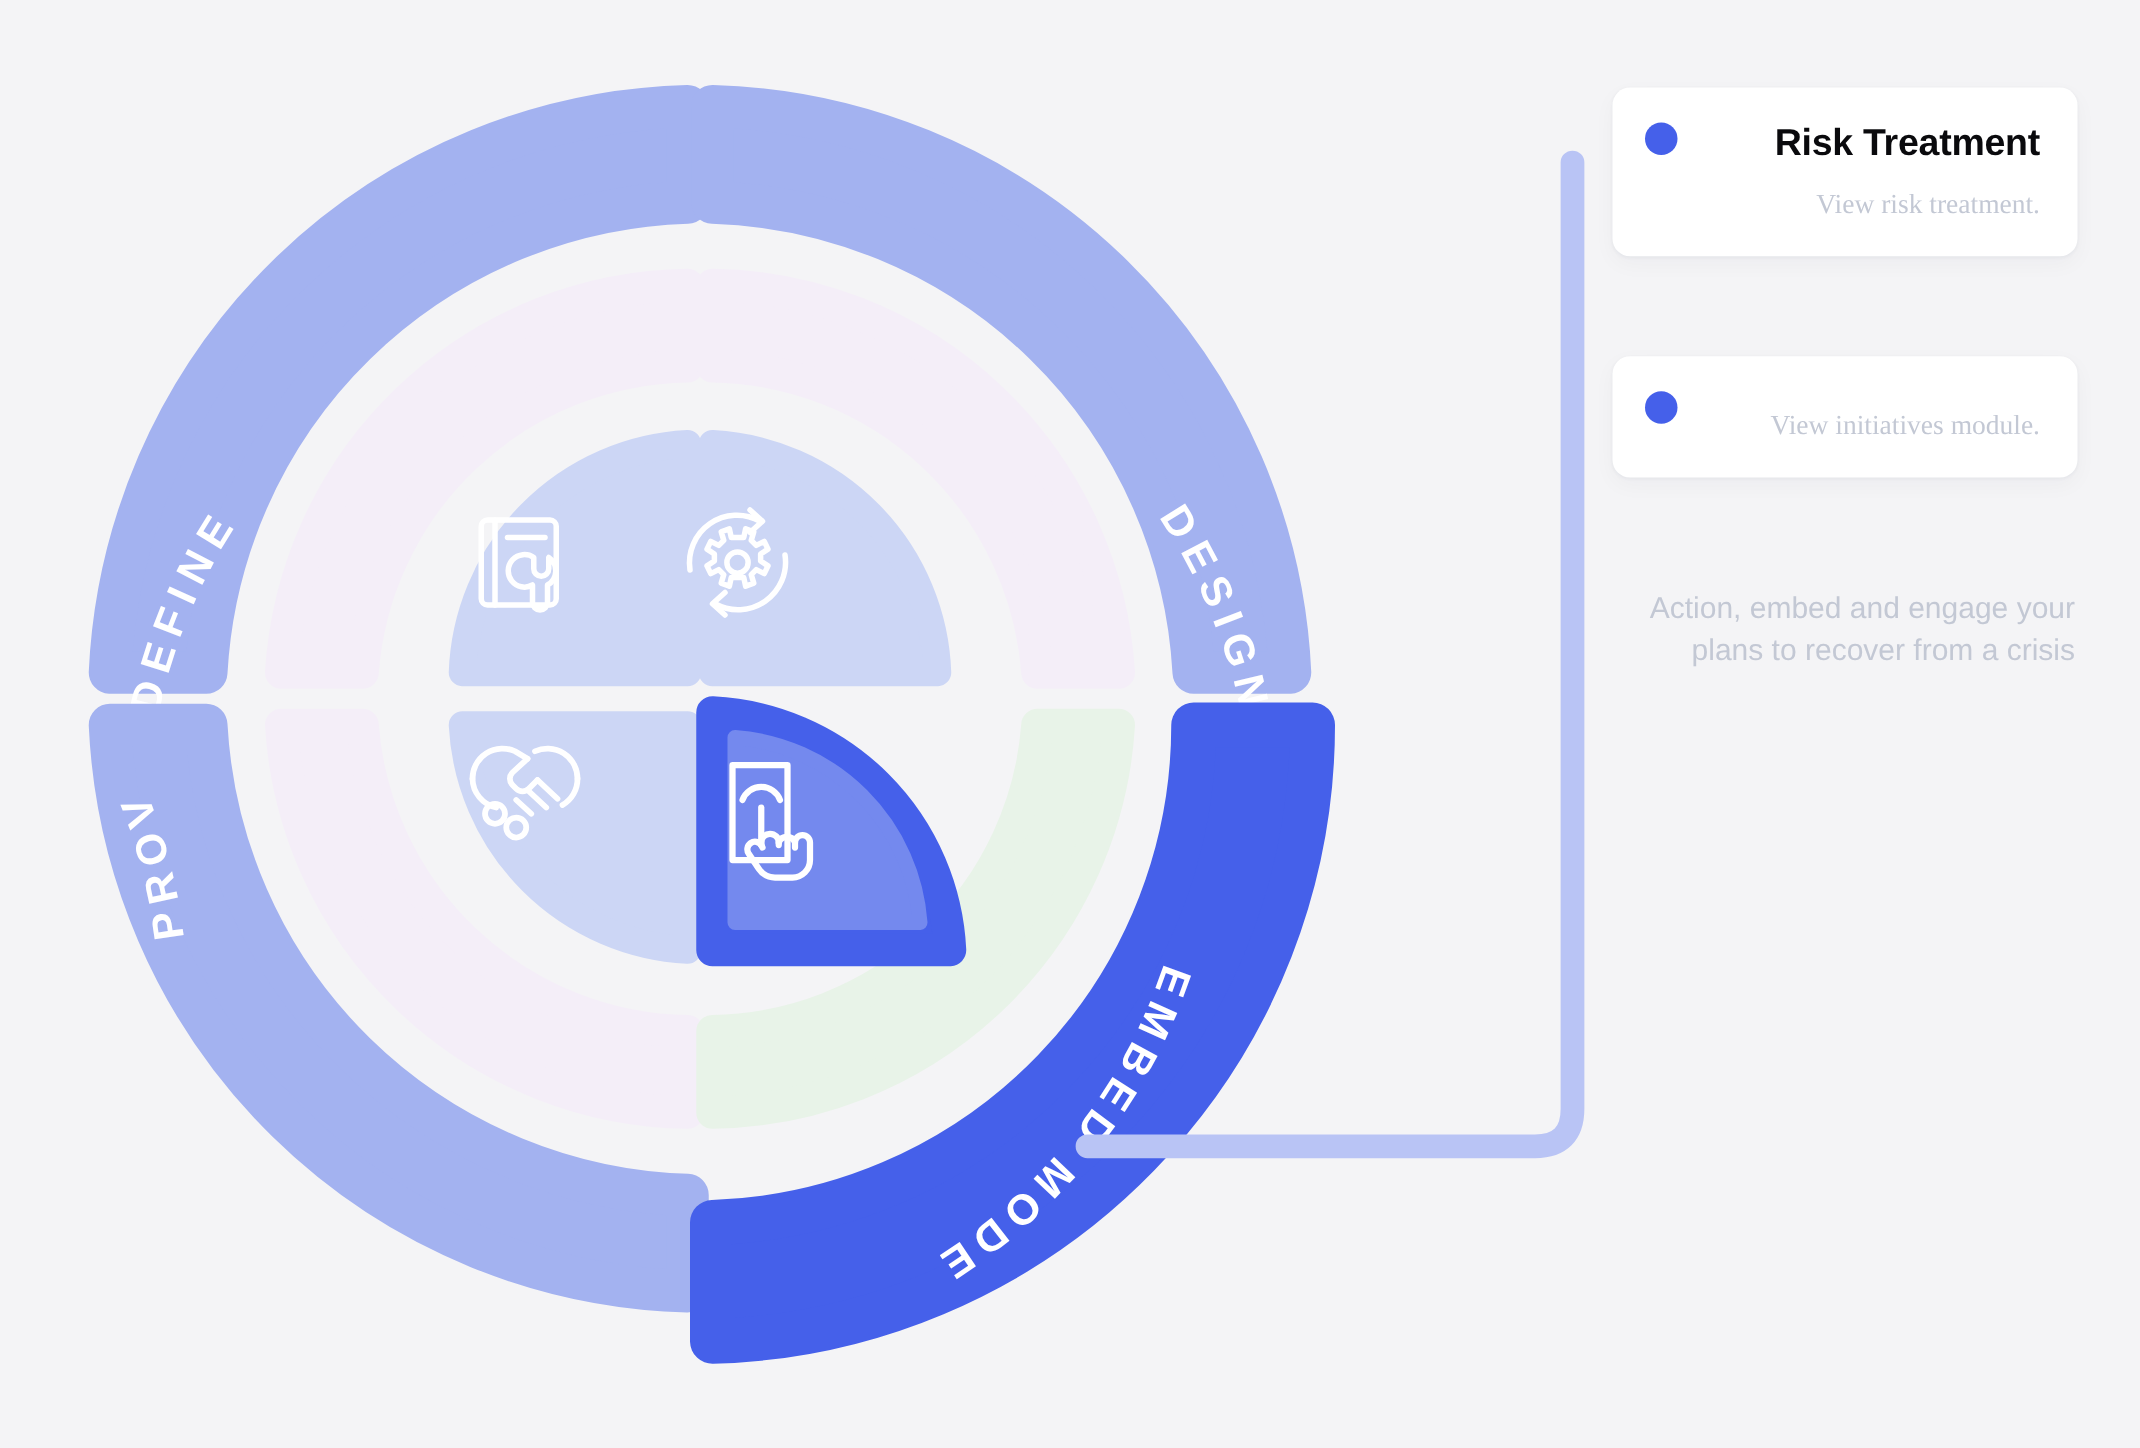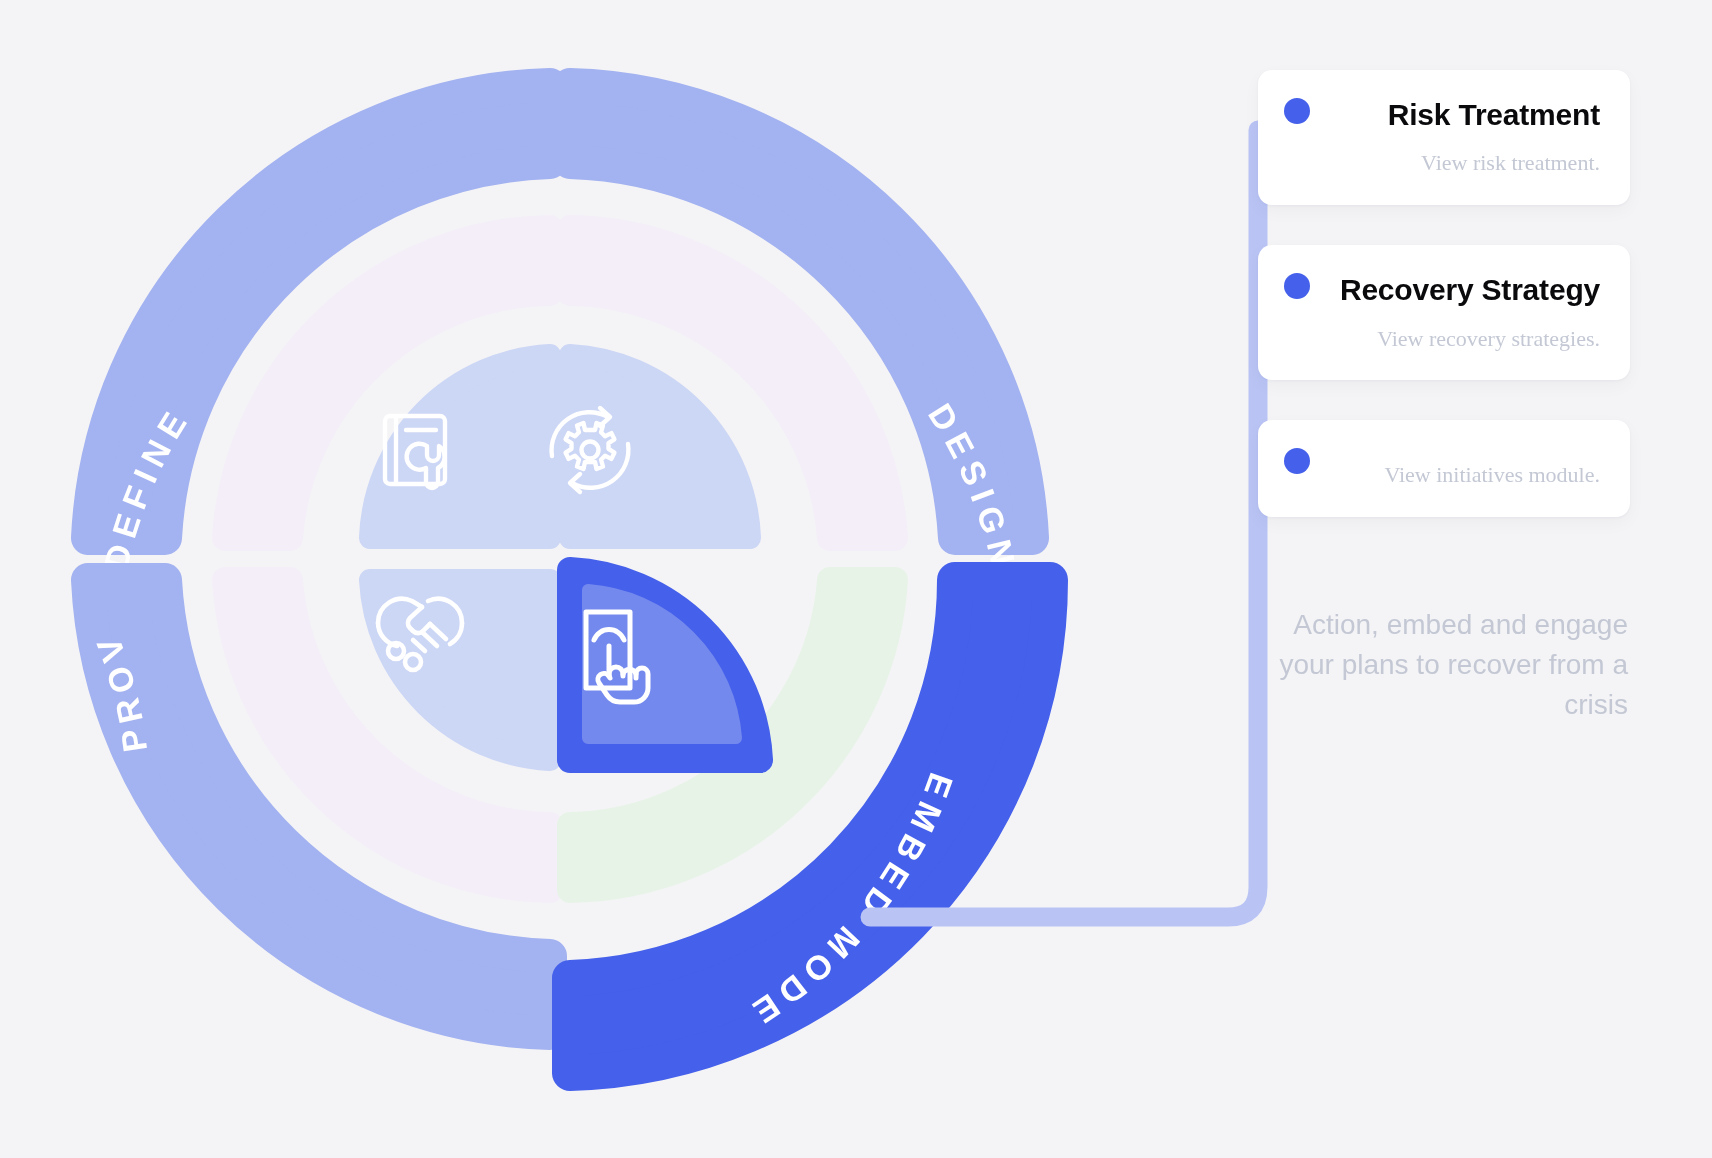--- a/index.html
+++ b/index.html
@@ -36,21 +36,21 @@
     left: 0;
     top: 0;
     width: 1712px;
     height: 1158px;
     pointer-events: none;
   }
 
   
   #card-panel {
     position: absolute;
-    left: 1258px;
+    left: 1290px;
     top: 70px;
     width: 372px;
   }
   .module-card {
     position: relative;
     background: #ffffff;
     border-radius: 14px;
     box-shadow: 0 1px 3px rgba(30, 35, 60, 0.045), 0 6px 18px rgba(30, 35, 60, 0.035);
     padding: 26px 30px 26px 30px;
     box-sizing: border-box;
@@ -79,21 +79,21 @@
     font-size: 22px;
     font-weight: 400;
     color: #c3c8d4;
     line-height: 1.4;
     margin: 14px 0 0 0;
     font-family: Liberation Serif, serif;
   }
   #panel-caption {
     margin-top: 48px;
     text-align: right;
-    font-size: 28px;
+    font-size: 24px;
     line-height: 1.42;
     color: #c3c8d4;
     padding-right: 2px;
   }
 </style>
 </head>
 <body>
 
 <div id="diagram-wrap">
   <svg id="diagram-svg" width="1120" height="1158" viewBox="0 0 1120 1158">
@@ -205,25 +205,20 @@
 
 <div id="card-panel">
 
   <div class="module-card">
     <span class="card-dot"></span>
     <div class="card-title">Risk Treatment</div>
     <div class="card-desc">View risk treatment.</div>
   </div>
   <div class="card-spacer"></div>
 
-  <div class="module-card">
-    <span class="card-dot"></span>
-    <div class="card-title">Recovery Strategy</div>
-    <div class="card-desc">View recovery strategies.</div>
-  </div>
   <div class="card-spacer"></div>
 
   <div class="module-card">
     <span class="card-dot"></span>
     <div class="card-desc">View initiatives module.</div>
   </div>
   <div class="card-spacer"></div>
 
 
   <div id="panel-caption">Action, embed and engage your plans to recover from a crisis</div>

